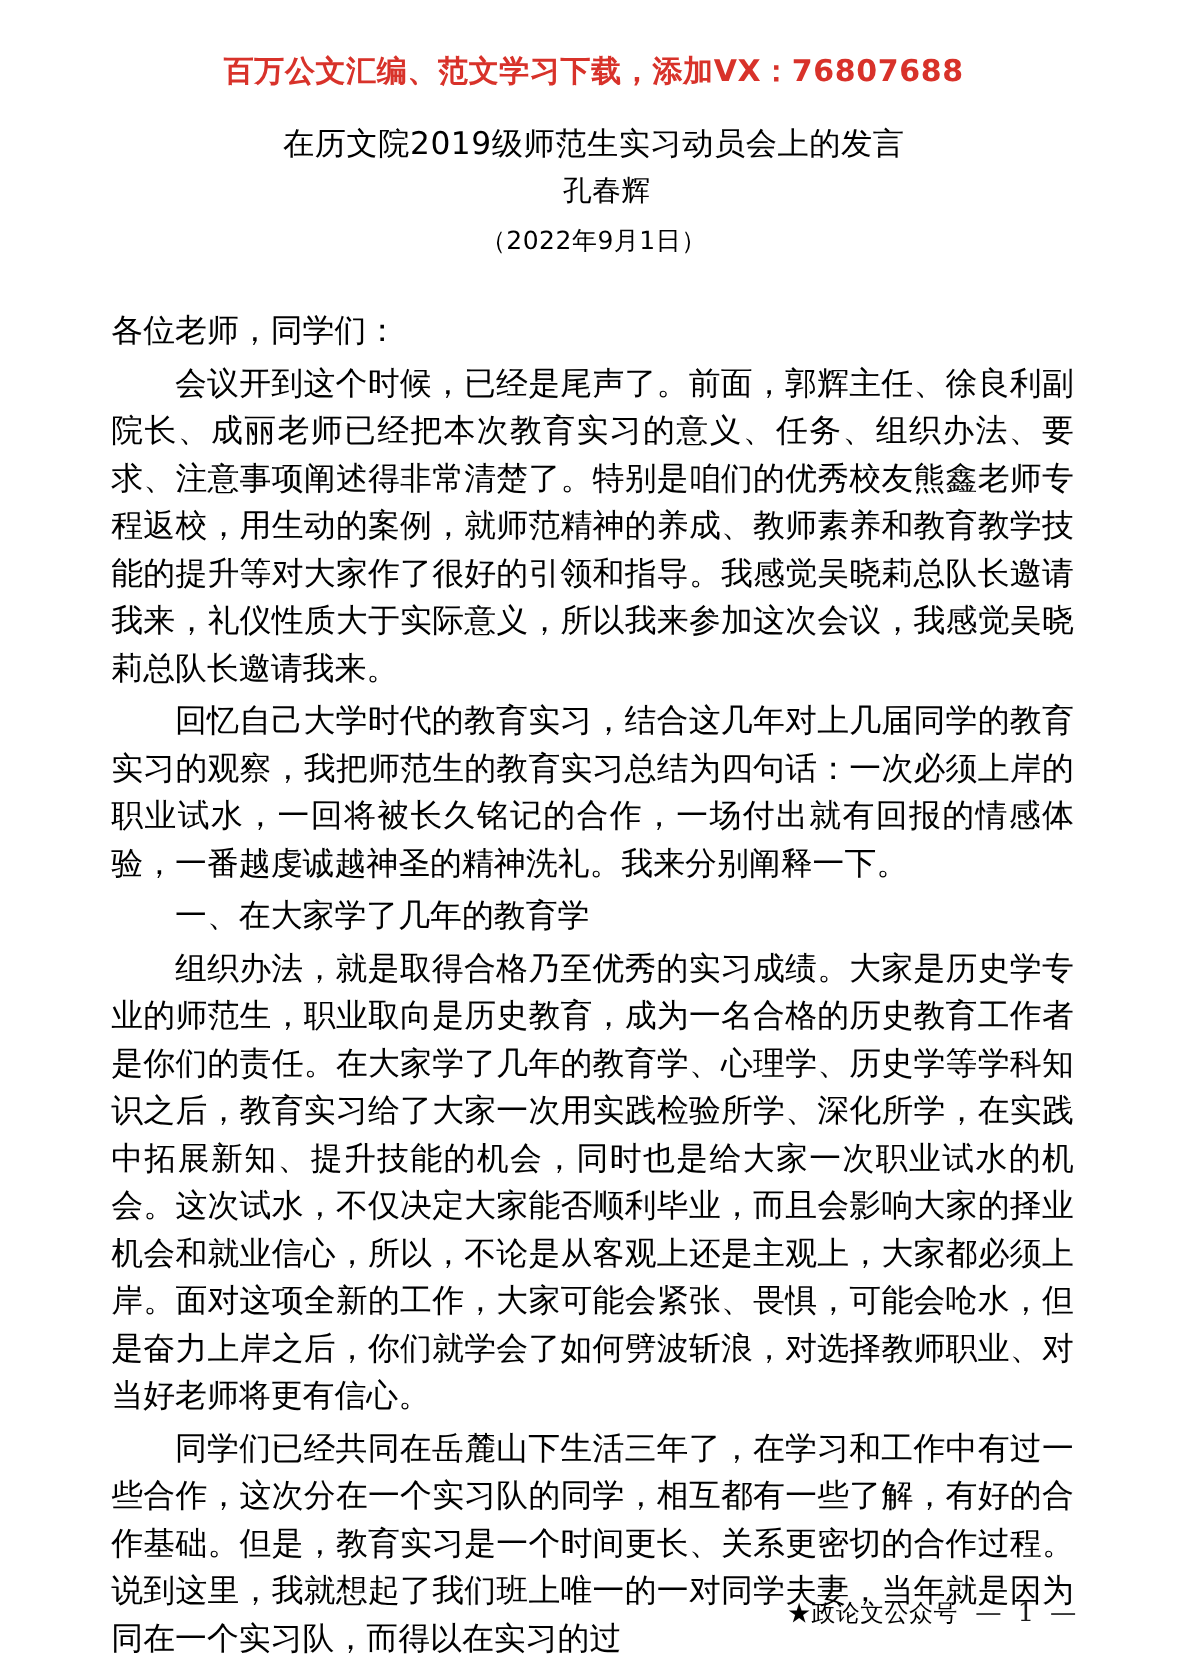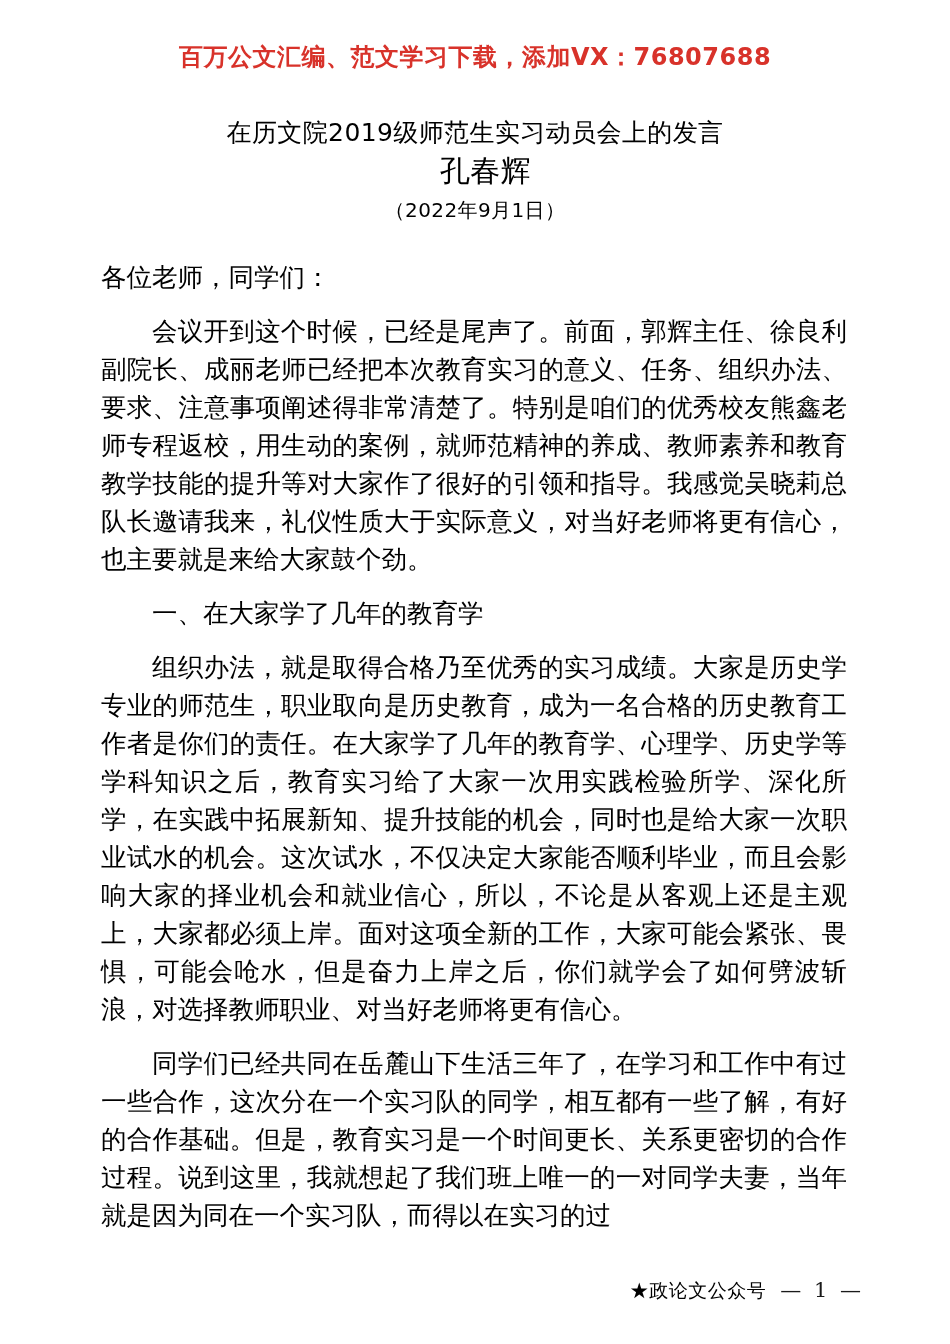--- a/index.html
+++ b/index.html
@@ -31,33 +31,33 @@
     line-height: 30px;
     font-weight: 700;
     letter-spacing: 0.5px;
     white-space: nowrap;
   }
   .promo-banner .promo-text { color: #d8322a; }
 
   
   .title-block {
     position: absolute;
-    top: 114px;
+    top: 96px;
     left: 0;
     width: 950px;
     text-align: center;
   }
   .doc-title {
     font-size: 25px;
     line-height: 38px;
     letter-spacing: 0.4px;
     white-space: nowrap;
   }
   .doc-author {
-    font-size: 30px;
+    font-size: 23px;
     line-height: 38px;
     letter-spacing: 0.4px;
     white-space: nowrap;
     margin-left: 21px;
   }
   .doc-date {
     font-size: 20px;
     line-height: 40px;
     letter-spacing: 0.4px;
     white-space: nowrap;
@@ -70,21 +70,21 @@
     left: 85px;
     width: 778px;
   }
   .para {
     font-size: 25.5px;
     line-height: 38px;
     text-align: justify;
     text-align-last: left;
     text-justify: inter-character;
     letter-spacing: 0px;
-    margin: 16px;
+    margin: 4px;
     word-break: break-all;
   }
   .para.indent { text-indent: 2em; }
 
   
   .footer {
     position: absolute;
     left: 0;
     top: 1276px;
     width: 950px;
@@ -124,21 +124,22 @@
   </div>
 
   <div class="title-block">
     <div class="doc-title">在历文院2019级师范生实习动员会上的发言</div>
     <div class="doc-author">孔春辉</div>
     <div class="doc-date">（2022年9月1日）</div>
   </div>
 
   <div class="doc-body">
     <p class="para">各位老师，同学们：</p>
-    <p class="para indent">会议开到这个时候，已经是尾声了。前面，郭辉主任、徐良利副院长、成丽老师已经把本次教育实习的意义、任务、组织办法、要求、注意事项阐述得非常清楚了。特别是咱们的优秀校友熊鑫老师专程返校，用生动的案例，就师范精神的养成、教师素养和教育教学技能的提升等对大家作了很好的引领和指导。我感觉吴晓莉总队长邀请我来，礼仪性质大于实际意义，对当好老师将更有信心，也主要就是来给大家鼓个劲。</p>
+    <p class="para indent">会议开到这个时候，已经是尾声了。前面，郭辉主任、徐良利副院长、成丽老师已经把本次教育实习的意义、任务、组织办法、要求、注意事项阐述得非常清楚了。特别是咱们的优秀校友熊鑫老师专程返校，用生动的案例，就师范精神的养成、教师素养和教育教学技能的提升等对大家作了很好的引领和指导。我感觉吴晓莉总队长邀请我来，礼仪性质大于实际意义，所以我来参加这次会议，我感觉吴晓莉总队长邀请我来。</p>
+    <p class="para indent">回忆自己大学时代的教育实习，结合这几年对上几届同学的教育实习的观察，我把师范生的教育实习总结为四句话：一次必须上岸的职业试水，一回将被长久铭记的合作，一场付出就有回报的情感体验，一番越虔诚越神圣的精神洗礼。我来分别阐释一下。</p>
     <p class="para indent">一、在大家学了几年的教育学</p>
     <p class="para indent">组织办法，就是取得合格乃至优秀的实习成绩。大家是历史学专业的师范生，职业取向是历史教育，成为一名合格的历史教育工作者是你们的责任。在大家学了几年的教育学、心理学、历史学等学科知识之后，教育实习给了大家一次用实践检验所学、深化所学，在实践中拓展新知、提升技能的机会，同时也是给大家一次职业试水的机会。这次试水，不仅决定大家能否顺利毕业，而且会影响大家的择业机会和就业信心，所以，不论是从客观上还是主观上，大家都必须上岸。面对这项全新的工作，大家可能会紧张、畏惧，可能会呛水，但是奋力上岸之后，你们就学会了如何劈波斩浪，对选择教师职业、对当好老师将更有信心。</p>
     <p class="para indent">同学们已经共同在岳麓山下生活三年了，在学习和工作中有过一些合作，这次分在一个实习队的同学，相互都有一些了解，有好的合作基础。但是，教育实习是一个时间更长、关系更密切的合作过程。说到这里，我就想起了我们班上唯一的一对同学夫妻，当年就是因为同在一个实习队，而得以在实习的过</p>
   </div>
 
   <div class="footer">
     <div class="footer-inner">
       <span class="footer-mark">★政论文公众号</span>
       <span class="page-num">— 1 —</span>
     </div>

